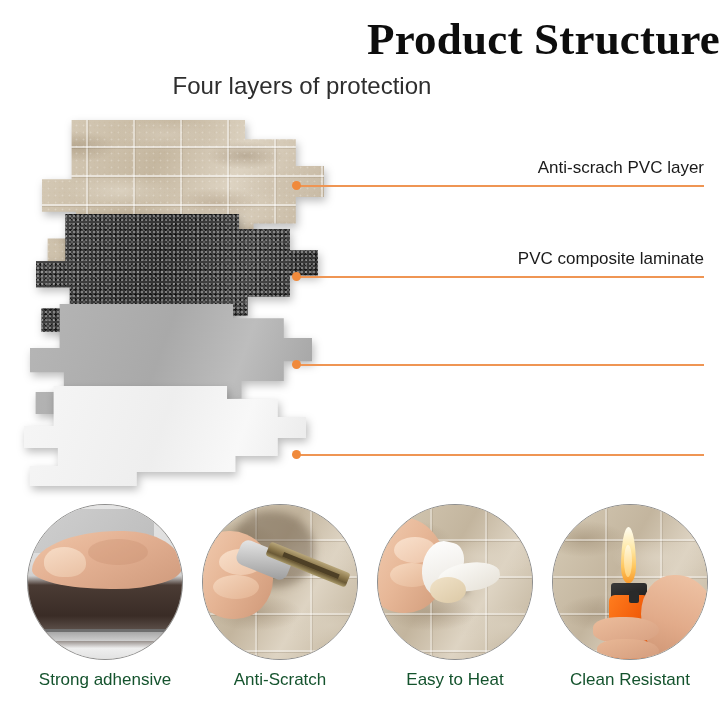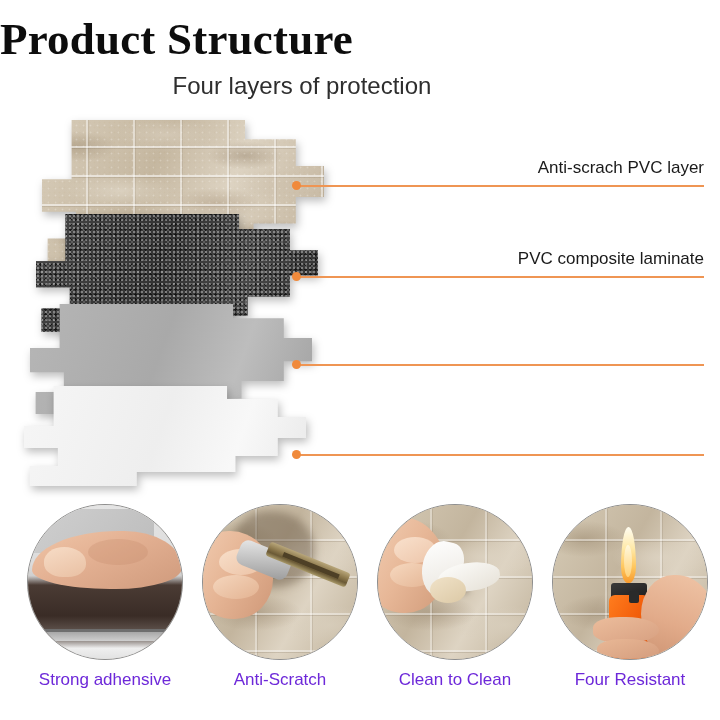--- a/index.html
+++ b/index.html
@@ -9,21 +9,21 @@
     font-family:"Liberation Sans", sans-serif;
     position:relative;
     overflow:hidden;
     -webkit-font-smoothing:antialiased;
   }
 
   
   #header { position:absolute; left:0; top:0; width:720px; height:115px; }
   #title {
     position:absolute; left:0; top:16px; width:720px;
-    text-align:left;
+    text-align:right;
     font-family:"Liberation Serif", serif;
     font-weight:700;
     font-size:45px;
     letter-spacing:0.2px;
     color:#0d0d0d;
     line-height:1.05;
   }
   #subtitle {
     position:absolute; left:0; top:72px; width:604px;
     text-align:center;
@@ -132,21 +132,21 @@
     width:156px; height:156px;
     border-radius:50%;
     border:1px solid #8d8d8d;
     overflow:hidden;
     background:#d8d4cc;
   }
   .fcaption {
     position:absolute; left:0; top:172px; width:170px;
     text-align:center;
     font-size:17px;
-    color:#6d28d9;
+    color:#14532d;
     font-family:"Liberation Sans", sans-serif;
   }
   .photo { position:absolute; inset:0; }
 
   
   .stone-bg {
     position:absolute; inset:0;
     background-color:#c9bda8;
     background-image:
       repeating-linear-gradient(to bottom,
@@ -249,35 +249,35 @@
         <div style="position:absolute;left:0;top:66px;width:90px;height:22px;background:rgba(70,58,44,0.45);filter:blur(3px);"></div>
         <div class="skin" style="left:-18px;top:12px;width:86px;height:96px;border-radius:46% 54% 48% 52%;background:linear-gradient(120deg,#f4d2b8 0%,#e7b797 52%,#d09a79 100%);"></div>
         <div class="skin" style="left:16px;top:32px;width:42px;height:26px;border-radius:50%;background:linear-gradient(150deg,#f9e1cd,#edc5a9);"></div>
         <div class="skin" style="left:12px;top:58px;width:44px;height:24px;border-radius:50%;background:linear-gradient(150deg,#f6d8bf,#e4b594);"></div>
 
         <div style="position:absolute;left:44px;top:36px;width:40px;height:56px;transform:rotate(14deg);border-radius:50% 40% 30% 60%;background:linear-gradient(150deg,#ffffff,#e8e4dc);"></div>
         <div style="position:absolute;left:60px;top:58px;width:62px;height:28px;transform:rotate(-8deg);border-radius:50% 50% 46% 54%;background:linear-gradient(160deg,#fdfdfb,#e6e1d7);"></div>
         <div style="position:absolute;left:52px;top:72px;width:36px;height:26px;border-radius:50%;background:linear-gradient(150deg,#f0e2c8,#dcc9a6);"></div>
       </div>
     </div>
-    <div class="fcaption">Clean to Clean</div>
+    <div class="fcaption">Easy to Heat</div>
   </div>
 
   <div class="feature" style="left:545px;">
     <div class="fcircle">
       <div class="photo">
         <div class="stone-bg" style="background-color:#cfc3ae;"></div>
 
         <div style="position:absolute;left:68px;top:22px;width:15px;height:56px;border-radius:50% 50% 46% 46% / 72% 72% 30% 30%;background:linear-gradient(to bottom,#fffdf2 0%,#ffe9a8 38%,#ffc65c 72%,#f79a2e 100%);filter:blur(0.4px);"></div>
         <div style="position:absolute;left:71px;top:40px;width:8px;height:32px;border-radius:50%;background:linear-gradient(to bottom,#fff8dc,#ffd27a);"></div>
 
         <div style="position:absolute;left:58px;top:78px;width:36px;height:16px;border-radius:3px;background:linear-gradient(160deg,#3a3a3a,#1e1e1e);"></div>
         <div style="position:absolute;left:56px;top:90px;width:40px;height:66px;border-radius:6px 6px 10px 10px;background:linear-gradient(120deg,#ff7d1e 0%,#f3600c 48%,#d94e06 100%);"></div>
         <div style="position:absolute;left:76px;top:86px;width:10px;height:12px;border-radius:2px;background:#2a2a2a;"></div>
 
         <div class="skin" style="left:88px;top:70px;width:76px;height:92px;border-radius:44% 56% 40% 60%;background:linear-gradient(200deg,#f0c6a8 0%,#e2ab8a 54%,#c98f6e 100%);"></div>
         <div class="skin" style="left:40px;top:112px;width:66px;height:26px;border-radius:40% 50% 50% 40%;background:linear-gradient(160deg,#ecbd9c,#d7a081);"></div>
         <div class="skin" style="left:44px;top:134px;width:62px;height:24px;border-radius:40% 50% 50% 40%;background:linear-gradient(160deg,#e9b896,#d29a7b);"></div>
       </div>
     </div>
-    <div class="fcaption">Four Resistant</div>
+    <div class="fcaption">Clean Resistant</div>
   </div>
 </div>
 
 </body></html>

